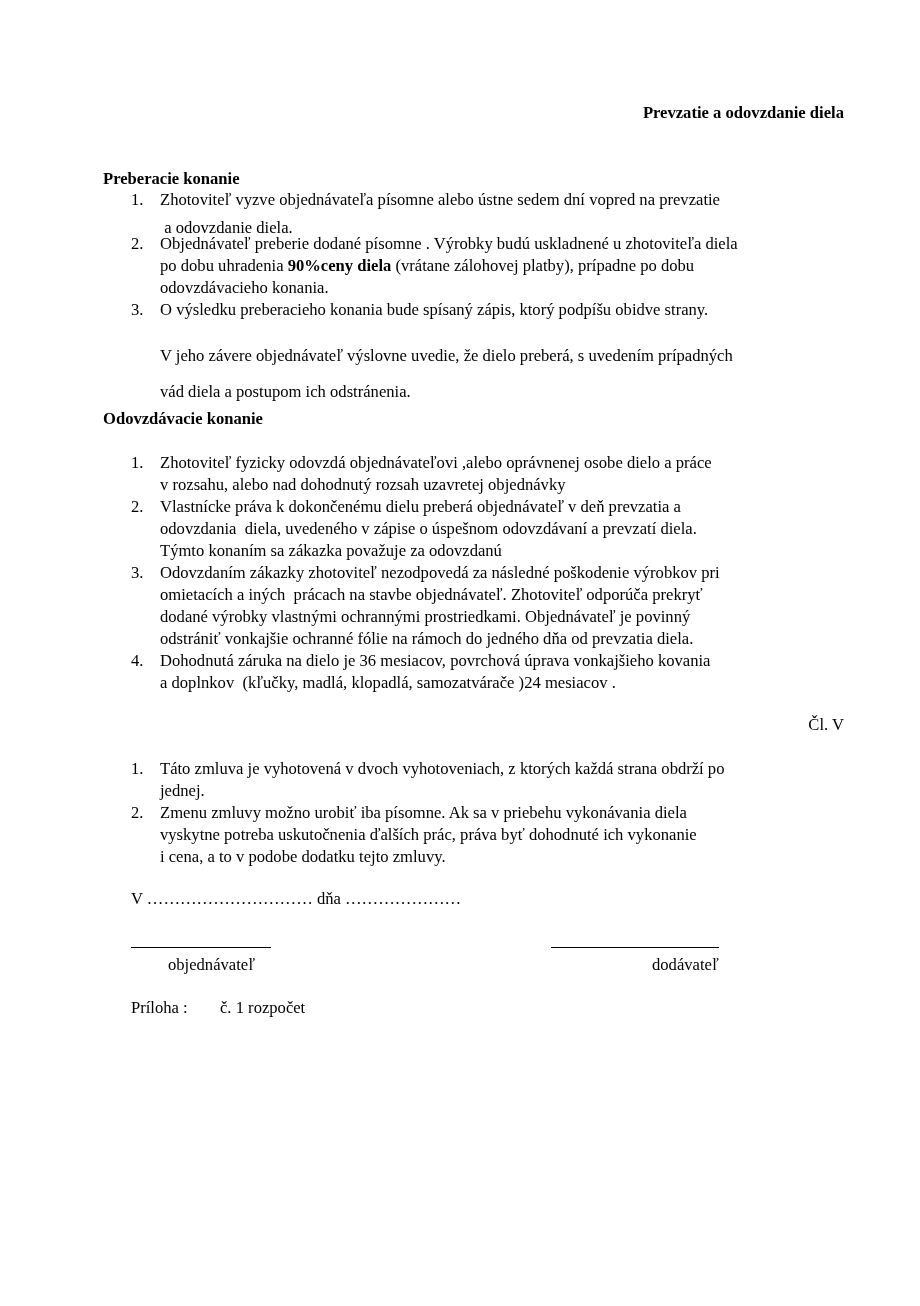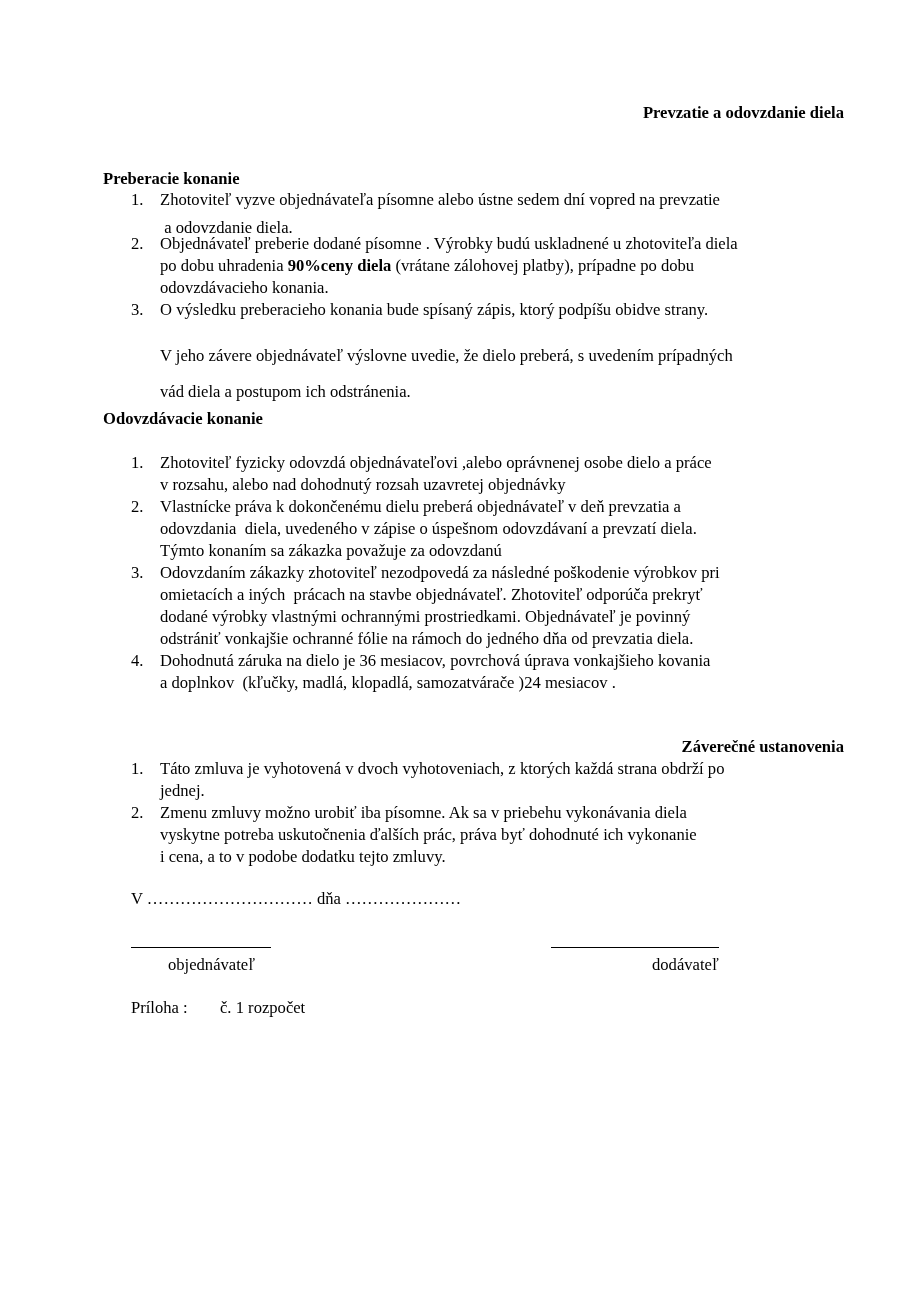--- a/index.html
+++ b/index.html
@@ -67,21 +67,21 @@
     <span class="txt" style="top:606px;">dodané výrobky vlastnými ochrannými prostriedkami. Objednávateľ je povinný</span>
     <span class="txt" style="top:628px;">odstrániť vonkajšie ochranné fólie na rámoch do jedného dňa od prevzatia diela.</span>
   </div>
 
   <div>
     <span class="num" style="top:650px;">4.</span>
     <span class="txt" style="top:650px;">Dohodnutá záruka na dielo je 36 mesiacov, povrchová úprava vonkajšieho kovania</span>
     <span class="txt" style="top:672px; white-space:pre;">a doplnkov  (kľučky, madlá, klopadlá, samozatvárače )24 mesiacov .</span>
   </div>
 
-  <div class="abs center bold" style="top:736px;">Záverečné ustanovenia</div>
+  <div class="abs center" style="top:714px;">Čl. V</div>
 
   <div>
     <span class="num" style="top:758px;">1.</span>
     <span class="txt" style="top:758px;">Táto zmluva je vyhotovená v dvoch vyhotoveniach, z ktorých každá strana obdrží po</span>
     <span class="txt" style="top:780px;">jednej.</span>
   </div>
 
   <div>
     <span class="num" style="top:802px;">2.</span>
     <span class="txt" style="top:802px;">Zmenu zmluvy možno urobiť iba písomne. Ak sa v priebehu vykonávania diela</span>

